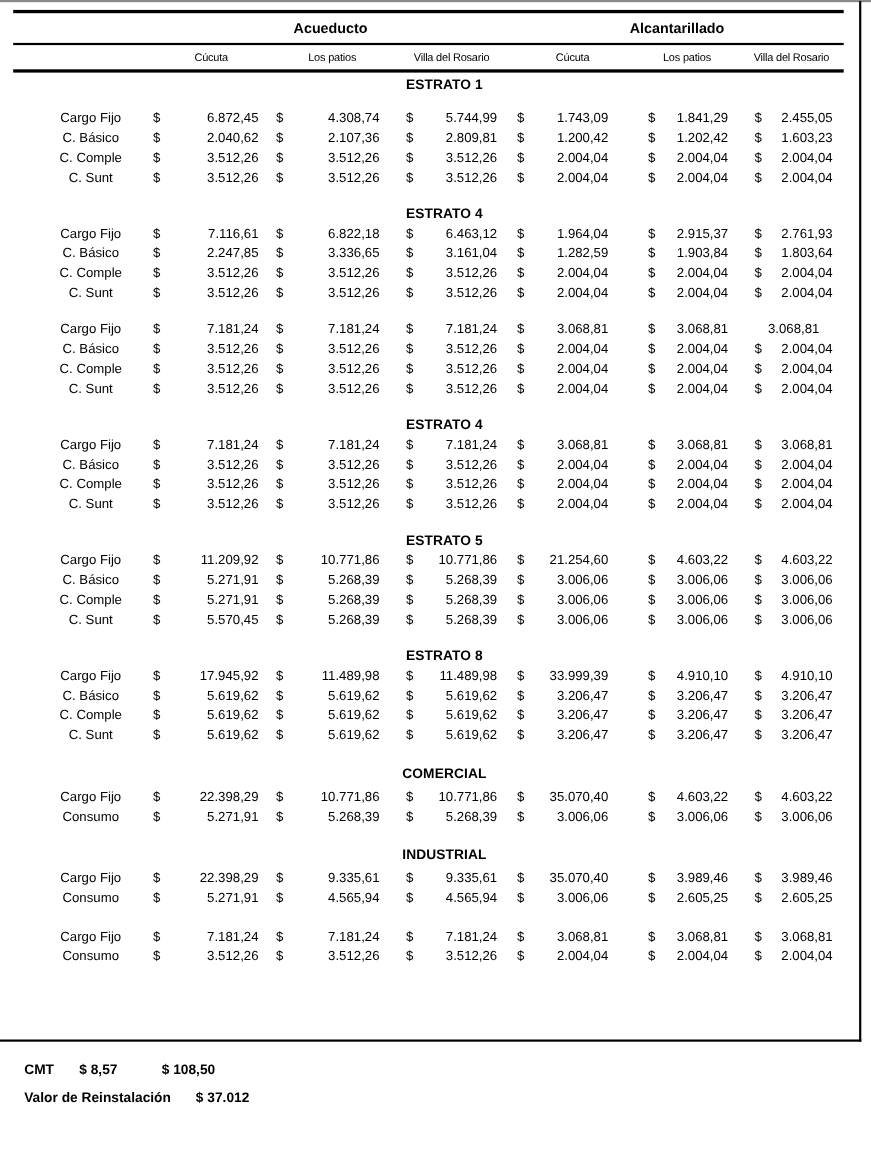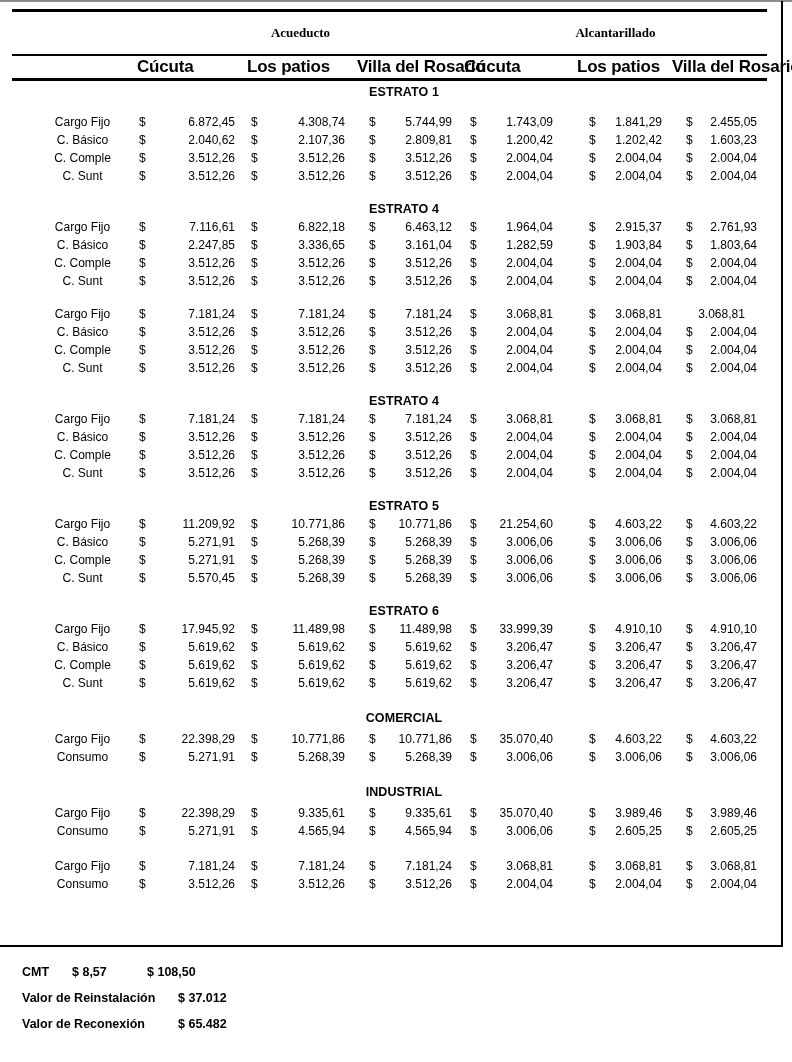--- a/index.html
+++ b/index.html
@@ -7,24 +7,24 @@
     width:792px;height:1062px;background:#ffffff;color:#000;
     font-family:"Liberation Sans", sans-serif;
     position:relative;overflow:hidden;
   }
   .top-edge{position:absolute;top:0;left:0;width:792px;height:2px;background:#8a8a8a;}
   .table-area{position:relative;padding-top:9px;}
   .rule{margin-left:12px;width:755px;background:#000;}
   .rule.thick{height:3px;}
   .rule.mid{height:2px;}
   .grid-row{display:grid;grid-template-columns:125px 110px 110px 107px 113px 95px 95px;margin-left:12px;width:755px;}
-  .group-row{display:grid;grid-template-columns:125px 327px 303px;margin-left:12px;width:755px;height:42px;align-items:center;font-family:Liberation Serif, serif;}
+  .group-row{display:grid;grid-template-columns:125px 327px 303px;margin-left:12px;width:755px;height:27px;align-items:center;}
   .group-cell{text-align:center;font-weight:bold;font-size:13px;}
   .colhdr-row{height:22px;align-items:center;}
-  .colhdr{text-align:left;font-weight:bold;font-size:17px;white-space:nowrap;letter-spacing:-0.2px;}
+  .colhdr{text-align:center;font-weight:normal;font-size:10px;white-space:nowrap;letter-spacing:-0.2px;}
   .section{margin-top:15px;text-align:center;}
   .section.first{margin-top:2px;}
   .section.first .sec-title{margin-bottom:12px;}
   .section.wide-gap{margin-top:17px;}
   .section.wide-gap .sec-title{margin-bottom:3px;}
   .sec-title{font-weight:bold;font-size:12.5px;height:18px;line-height:18px;padding-left:16px;letter-spacing:0.1px;}
   .row{height:18px;line-height:18px;font-size:12px;}
   .row-label{padding-left:16px;white-space:nowrap;}
   .cell{display:flex;justify-content:space-between;white-space:nowrap;}
   .row > :nth-child(2).cell{padding:0 12px 0 2px;}
@@ -617,21 +617,21 @@
             <span class="cur">$</span>
             <span class="val">3.006,06</span>
           </div>
           <div class="cell">
             <span class="cur">$</span>
             <span class="val">3.006,06</span>
           </div>
         </div>
       </div>
       <div class="section">
-        <div class="sec-title">ESTRATO 6</div>
+        <div class="sec-title">ESTRATO 8</div>
         <div class="grid-row row">
           <div class="row-label">Cargo Fijo</div>
           <div class="cell">
             <span class="cur">$</span>
             <span class="val">17.945,92</span>
           </div>
           <div class="cell">
             <span class="cur">$</span>
             <span class="val">11.489,98</span>
           </div>
@@ -913,17 +913,13 @@
 <div class="footer" id="footer">
     <div class="f-row cols-3">
       <span class="f-label">CMT</span>
       <span class="f-val">$ 8,57</span>
       <span class="f-val">$ 108,50</span>
     </div>
     <div class="f-row cols-2">
       <span class="f-label">Valor de Reinstalación</span>
       <span class="f-val">$ 37.012</span>
     </div>
-    <div class="f-row cols-2">
-      <span class="f-label">Valor de Reconexión</span>
-      <span class="f-val">$ 65.482</span>
-    </div>
   </div>
 
 </body></html>

